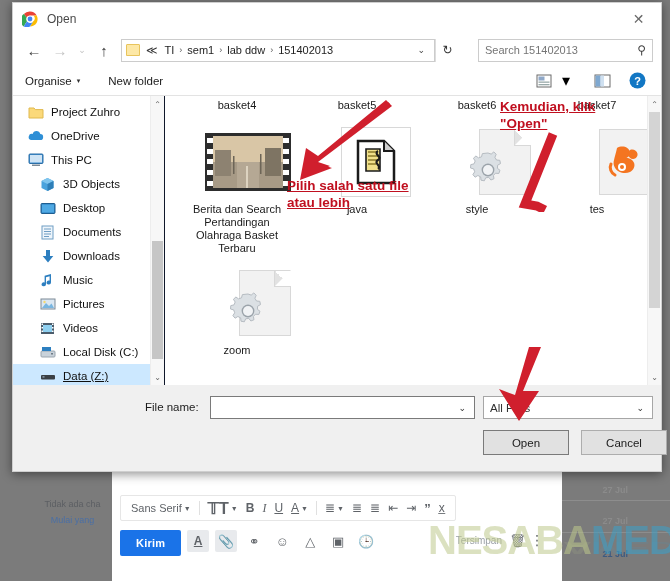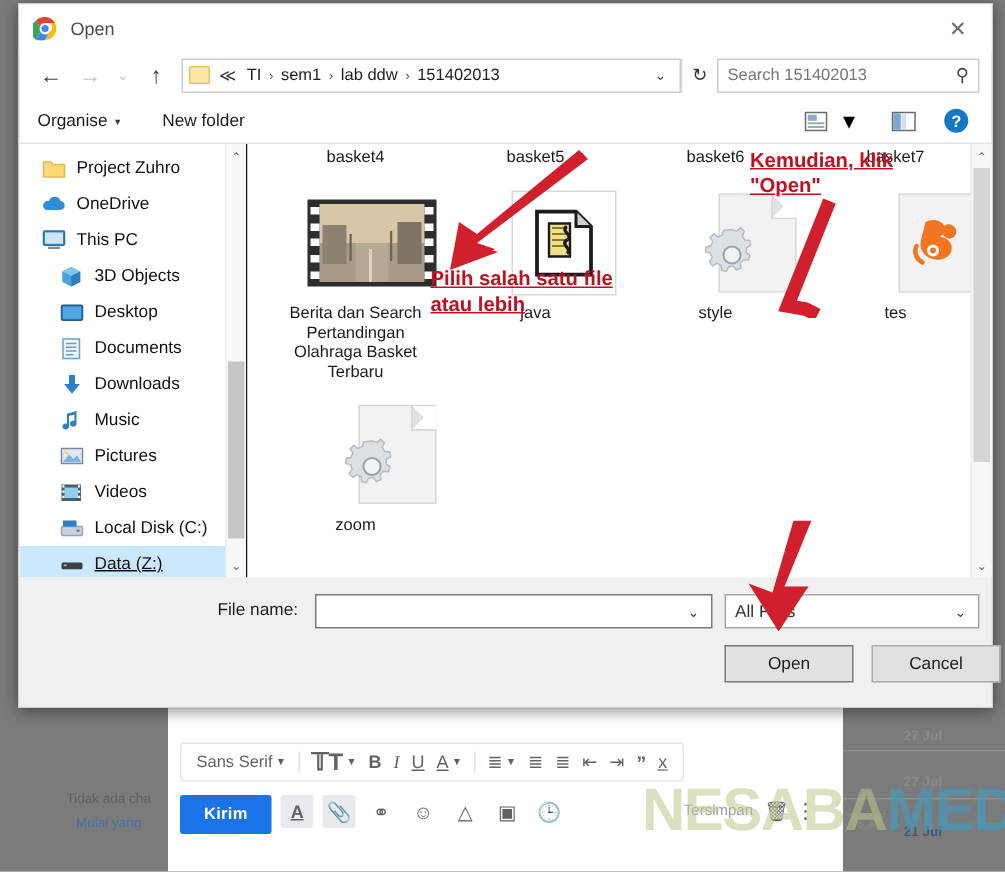--- a/index.html
+++ b/index.html
@@ -6,21 +6,21 @@
   html, body {
     width: 670px; height: 581px;
     font-family: "Liberation Sans", sans-serif;
     overflow: hidden;
   }
   body { background: #7c7c7c; position: relative; }
 
   
   #bg-layer { position: absolute; inset: 0; background: #7b7b7b; }
   #bg-left-text {
-    position: absolute; left: 10px; top: 524px; width: 125px;
+    position: absolute; left: 10px; top: 496px; width: 125px;
     text-align: center; font-size: 9px; color: #5c5f63; line-height: 16px;
   }
   #bg-left-text .lnk { color: #4a6fa5; }
 
   #bg-right-col {
     position: absolute; left: 560px; top: 472px; width: 110px; height: 109px;
   }
   .bg-date {
     position: absolute; right: 42px; font-size: 9px; color: #8b8b8b;
     font-weight: 700;
@@ -133,21 +133,21 @@
   .crumb { font-size: 11px; color: #1d1d1d; padding: 0 3px; cursor: pointer; white-space: nowrap;}
   .crumb.chev { color: #555; font-size: 9px; padding: 0 2px; }
   .crumb.dbl { color: #333; font-size: 11px; padding: 0 4px 0 6px;}
   #addr-caret { margin-left: auto; padding: 0 7px; font-size: 9px; color: #444; cursor: pointer;}
   #refresh-btn {
     width: 24px; height: 23px; border-left: 1px solid #ddd;
     display:flex; align-items:center; justify-content:center;
     font-size: 12px; color: #333; cursor: pointer; flex: 0 0 auto;
   }
   #searchbox {
-    width: 175px; height: 23px; margin-left: 0;
+    width: 175px; height: 23px; margin-left: 19px;
     border: 1px solid #ccc; background: #fff; display: flex;
     align-items: center; padding: 0 6px; flex: 0 0 auto;
   }
   #search-input {
     border: none; outline: none; font-size: 11px; color: #8a8a8a;
     flex: 1 1 auto; font-family: "Liberation Sans", sans-serif;
     background: transparent;
   }
   #search-icon { font-size: 12px; color: #444; }
 

